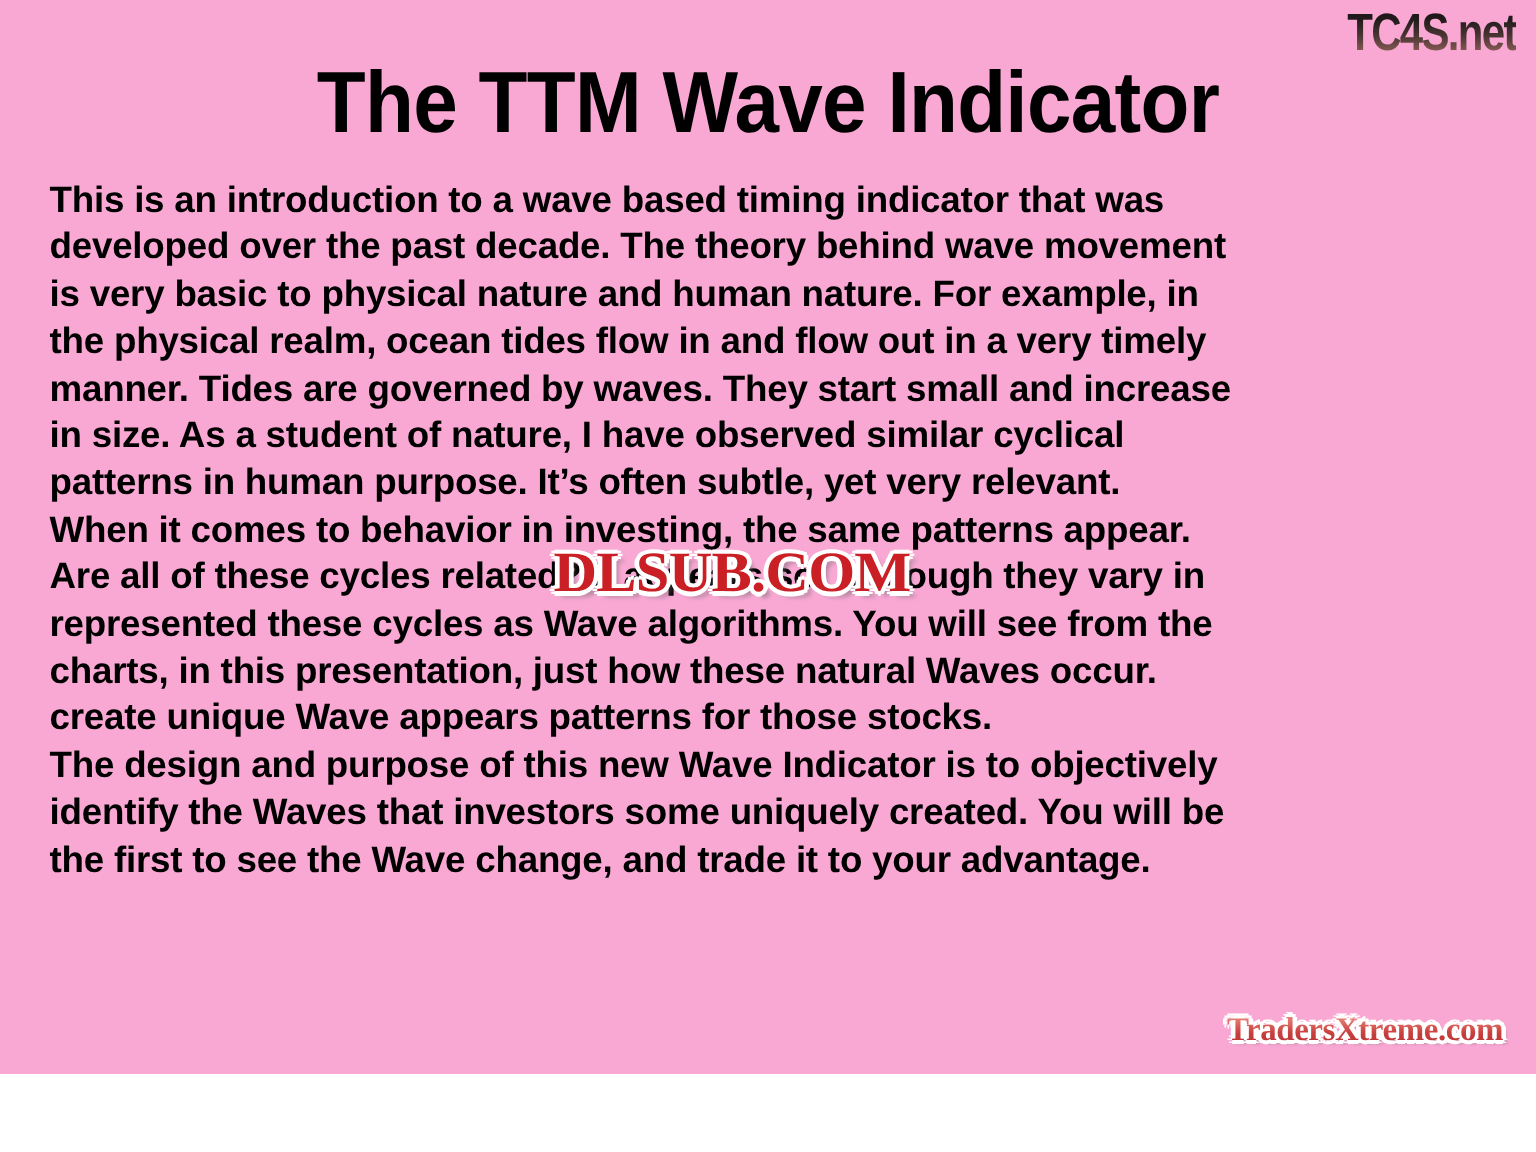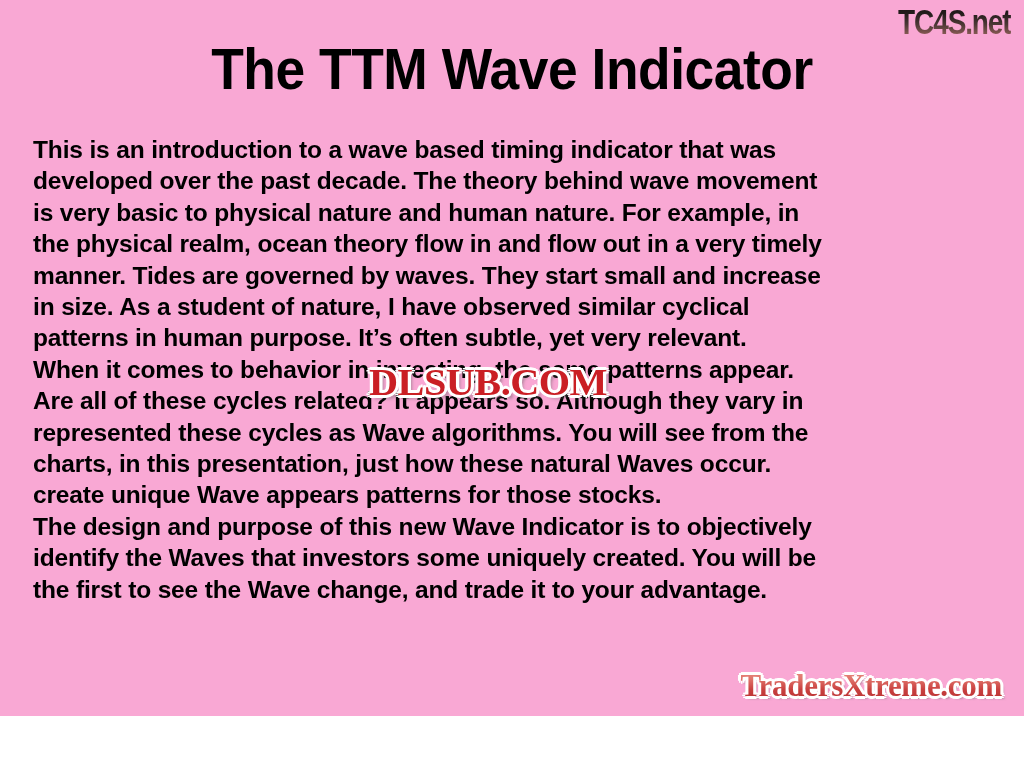--- a/index.html
+++ b/index.html
@@ -58,21 +58,21 @@
     color: #000000;
     letter-spacing: -0.5px;
     transform: scaleX(0.92);
     transform-origin: center top;
     white-space: nowrap;
   }
 
   
   #body-copy {
     position: absolute;
-    top: 134px;
+    top: 118px;
     left: 33px;
     width: 962px;
     font-family: "Liberation Sans", sans-serif;
     font-weight: bold;
     font-size: 24.5px;
     line-height: 31.4px;
     color: #000000;
     letter-spacing: -0.15px;
   }
   #body-copy p {
@@ -105,21 +105,21 @@
        4px  4px 3px rgba(90,90,90,0.45);
   }
 
   
   #tx-logo {
     position: absolute;
     right: 22px;
     bottom: 14px;
     font-family: "Liberation Serif", serif;
     font-weight: bold;
-    font-size: 31px;
+    font-size: 22px;
     line-height: 36px;
     letter-spacing: -0.3px;
     transform: scaleX(1.0);
     transform-origin: right bottom;
     white-space: nowrap;
     position: absolute;
     margin-top: 12px;
   }
   #tx-logo .fill {
     background: linear-gradient(to bottom,
@@ -159,21 +159,21 @@
 
   <div id="tc4s-logo">TC4S.net</div>
 
   <div id="title">The TTM Wave Indicator</div>
 
   <div id="body-copy">
       <p>
         <span class="bodyline">This is an introduction to a wave based timing indicator that was</span>
         <span class="bodyline">developed over the past decade. The theory behind wave movement</span>
         <span class="bodyline">is very basic to physical nature and human nature. For example, in</span>
-        <span class="bodyline">the physical realm, ocean theory flow in and flow out in a very timely</span>
+        <span class="bodyline">the physical realm, ocean tides flow in and flow out in a very timely</span>
         <span class="bodyline">manner. Tides are governed by waves. They start small and increase</span>
         <span class="bodyline">in size. As a student of nature, I have observed similar cyclical</span>
         <span class="bodyline">patterns in human purpose. It’s often subtle, yet very relevant.</span>
         <span class="bodyline">When it comes to behavior in investing, the same patterns appear.</span>
       </p>
       <p>
         <span class="bodyline">Are all of these cycles related? It appears so. Although they vary in</span>
         <span class="bodyline">represented these cycles as Wave algorithms. You will see from the</span>
         <span class="bodyline">charts, in this presentation, just how these natural Waves occur.</span>
         <span class="bodyline">create unique Wave appears patterns for those stocks.</span>

